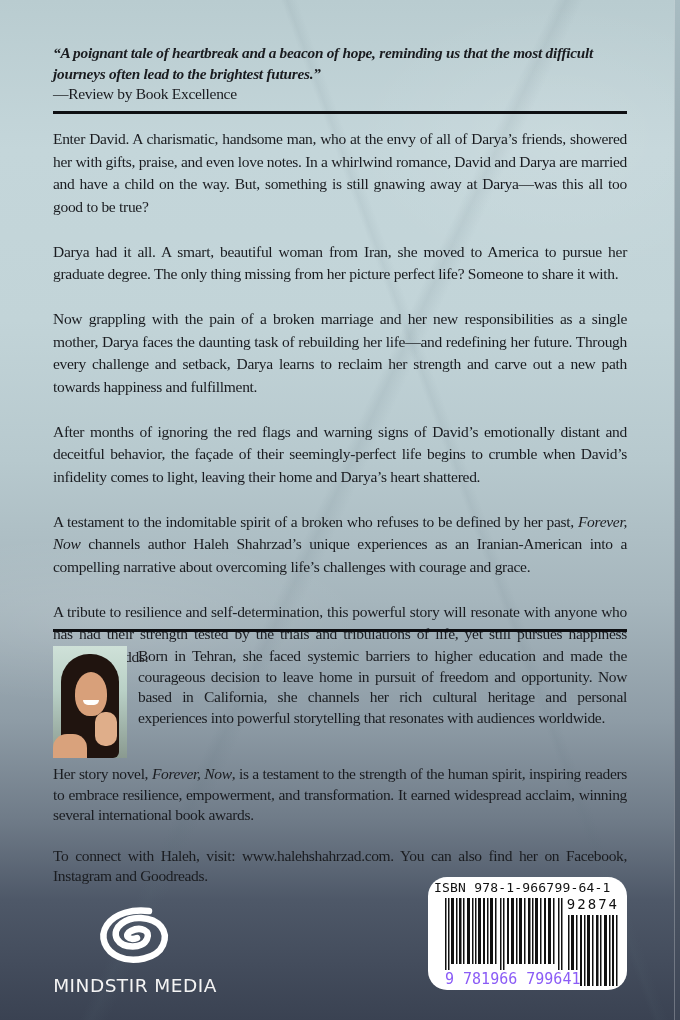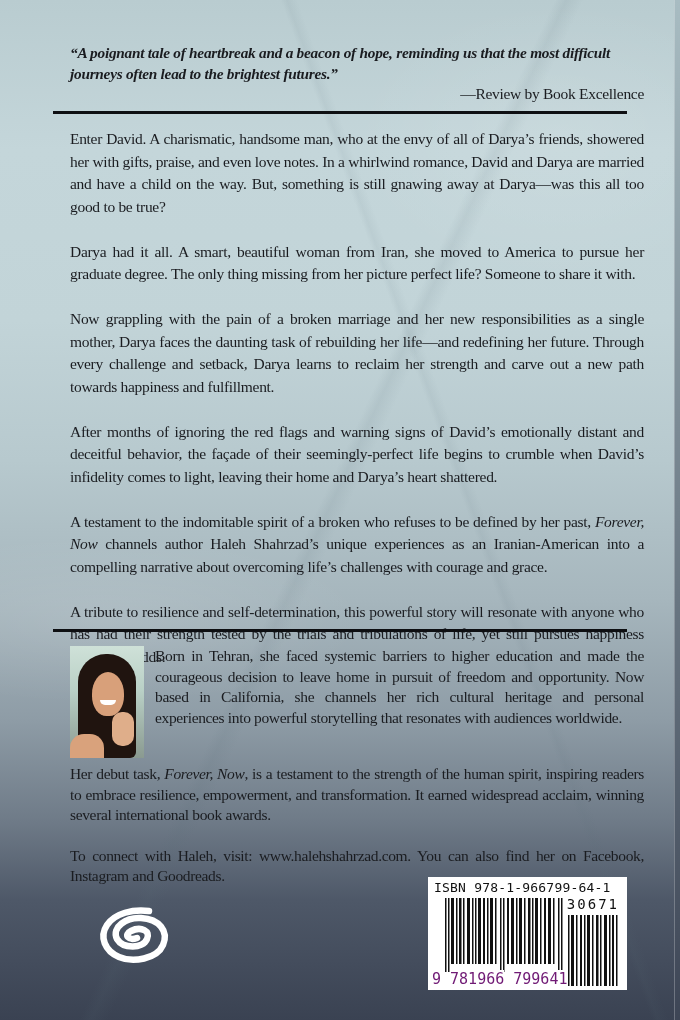--- a/index.html
+++ b/index.html
@@ -17,27 +17,27 @@
       radial-gradient(ellipse 380px 120px at 100px 620px, rgba(255,255,255,0.12), transparent 70%),
       radial-gradient(ellipse 300px 200px at 560px 140px, rgba(255,255,255,0.10), transparent 70%),
       linear-gradient(115deg, transparent 48%, rgba(90,110,120,0.10) 49%, transparent 50.5%),
       linear-gradient(70deg, transparent 62%, rgba(90,110,120,0.08) 62.6%, transparent 63.6%);
   }
   .right-edge {
     position: absolute; top: 0; right: 0; width: 5px; height: 1020px;
     background: linear-gradient(to bottom, #a8bcc2, #3d4555);
     border-left: 1px solid rgba(255,255,255,0.25);
   }
-  .content { position: absolute; left: 70px; width: 574px; }
+  .content { position: absolute; left: 53px; width: 574px; }
   .quote {
     top: 42px; font-style: italic; font-weight: bold;
     font-size: 15.3px; line-height: 21px; letter-spacing: -0.25px;
   }
   .quote-attr {
-    top: 84px; text-align: right; font-size: 15.5px; line-height: 20px; letter-spacing: -0.3px;
+    top: 84px; text-align: left; font-size: 15.5px; line-height: 20px; letter-spacing: -0.3px;
   }
   .rule {
     position: absolute; left: 53px; width: 574px; height: 3px; background: #0e0f12;
   }
   .body-text {
     top: 128px; font-size: 15.5px; line-height: 22.5px; letter-spacing: -0.3px;
   }
   .body-text p { margin: 0 0 22.5px 0; text-align: justify; }
   .body-text p.last { margin-bottom: 0; }
   .bio-wrap { top: 646px; }
@@ -79,39 +79,39 @@
     color: #ffffff; text-align: center;
   }
   .logo svg { display: block; margin: 0 auto; }
   .logo-text {
     position: absolute; left: 0; top: 70px; width: 170px;
     font-family: "DejaVu Sans", sans-serif; font-size: 18.5px; letter-spacing: 0.5px;
     color: #f4f4f4;
   }
   .barcode {
     position: absolute; left: 428px; top: 877px; width: 199px; height: 113px;
-    background: #ffffff; box-sizing: border-box; padding: 3px 4px 0 6px;
+    background: #ffffff; box-sizing: border-box; padding: 3px 4px 0 6px; border-radius: 19px;
   }
   .isbn {
     font-family: "DejaVu Sans Mono", monospace; font-size: 13px; line-height: 15px;
     color: #111; letter-spacing: 0.2px; white-space: nowrap;
   }
   .price-code {
     position: absolute; right: 8px; top: 19px;
     font-family: "DejaVu Sans Mono", monospace; font-size: 14px; letter-spacing: 2px; color: #111;
   }
   .bars-main {
     position: absolute; left: 17px; top: 21px; width: 118px; height: 74px;
   }
   .bars-addon {
     position: absolute; left: 140px; top: 38px; width: 52px; height: 71px;
   }
   .bar-digits {
-    position: absolute; left: 4px; top: 93px;
-    font-family: "DejaVu Sans Mono", monospace; font-size: 15px; color: #701a75; white-space: nowrap;
+    position: absolute; left: 17px; top: 93px;
+    font-family: "DejaVu Sans Mono", monospace; font-size: 15px; color: #8b5cf6; white-space: nowrap;
   }
   .bar-digits span { background: #fff; }
 </style>
 </head>
 <body>
 
 <div class="texture"></div>
 <div class="right-edge"></div>
 
 <div class="content quote">“A poignant tale of heartbreak and a beacon of hope, reminding us that the most difficult journeys often lead to the brightest futures.”</div>
@@ -133,34 +133,35 @@
 <div class="content bio-wrap">
   <div class="photo" title="Author photo of Haleh Shahrzad">
     <div class="hair"></div>
     <div class="face"></div>
     <div class="smile"></div>
     <div class="shoulder"></div>
     <div class="hand"></div>
   </div>
   <div class="bio-text">
     <p>Born in Tehran, she faced systemic barriers to higher education and made the courageous decision to leave home in pursuit of freedom and opportunity. Now based in California, she channels her rich cultural heritage and personal experiences into powerful storytelling that resonates with audiences worldwide.</p>
-    <p class="noindent"><span>Her debut task, </span><i>Forever, Now</i><span>, is a testament to the strength of the human spirit, inspiring readers to embrace resilience, empowerment, and transformation. It earned widespread acclaim, winning several international book awards.</span></p>
+    <p class="noindent"><span>Her story novel, </span><i>Forever, Now</i><span>, is a testament to the strength of the human spirit, inspiring readers to embrace resilience, empowerment, and transformation. It earned widespread acclaim, winning several international book awards.</span></p>
     <p class="last">To connect with Haleh, visit: www.halehshahrzad.com. You can also find her on Facebook, Instagram and Goodreads.</p>
   </div>
 </div>
 
 <div class="logo">
   <svg width="84" height="62" viewBox="0 0 84 62">
     <path d="M44 33 C36 36 30 30 38 26 C48 21 58 26 54 34 C50 44 30 44 24 34 C18 22 34 12 48 13 C66 14 76 26 70 40 C64 54 40 58 26 52 C12 46 6 32 14 20 C22 8 40 4 56 6" fill="none" stroke="#ffffff" stroke-width="6.5" stroke-linecap="round"></path>
   </svg>
+  <div class="logo-text">MINDSTIR MEDIA</div>
 </div>
 
 <div class="barcode">
   <div class="isbn">ISBN 978-1-966799-64-1</div>
-  <div class="price-code">30671</div>
+  <div class="price-code">92874</div>
   <svg class="bars-main" viewBox="0 0 118 74" preserveAspectRatio="none">
     <g fill="#111">
       <rect x="0" y="0" width="1.5" height="74"></rect>
         <rect x="3" y="0" width="1.5" height="74"></rect>
       <rect x="6" y="0" width="3" height="66"></rect>
         <rect x="11" y="0" width="1.5" height="66"></rect>
       <rect x="14" y="0" width="2.5" height="66"></rect>
         <rect x="18" y="0" width="1.5" height="66"></rect>
       <rect x="22" y="0" width="3" height="66"></rect>
         <rect x="27" y="0" width="1.5" height="66"></rect>

